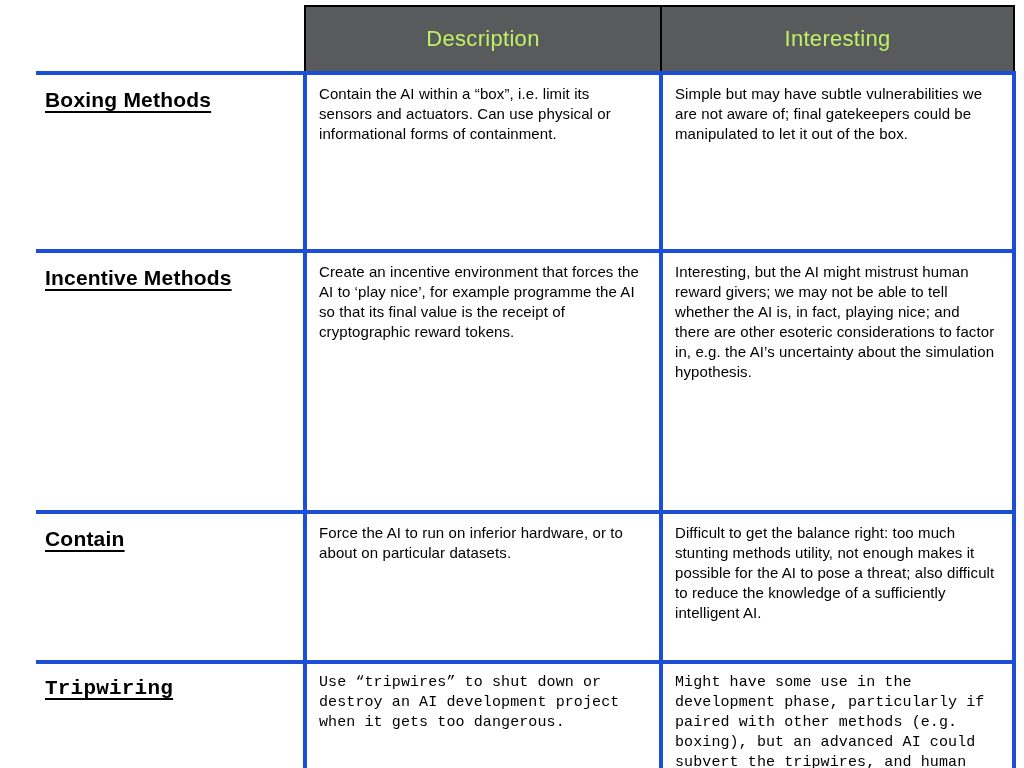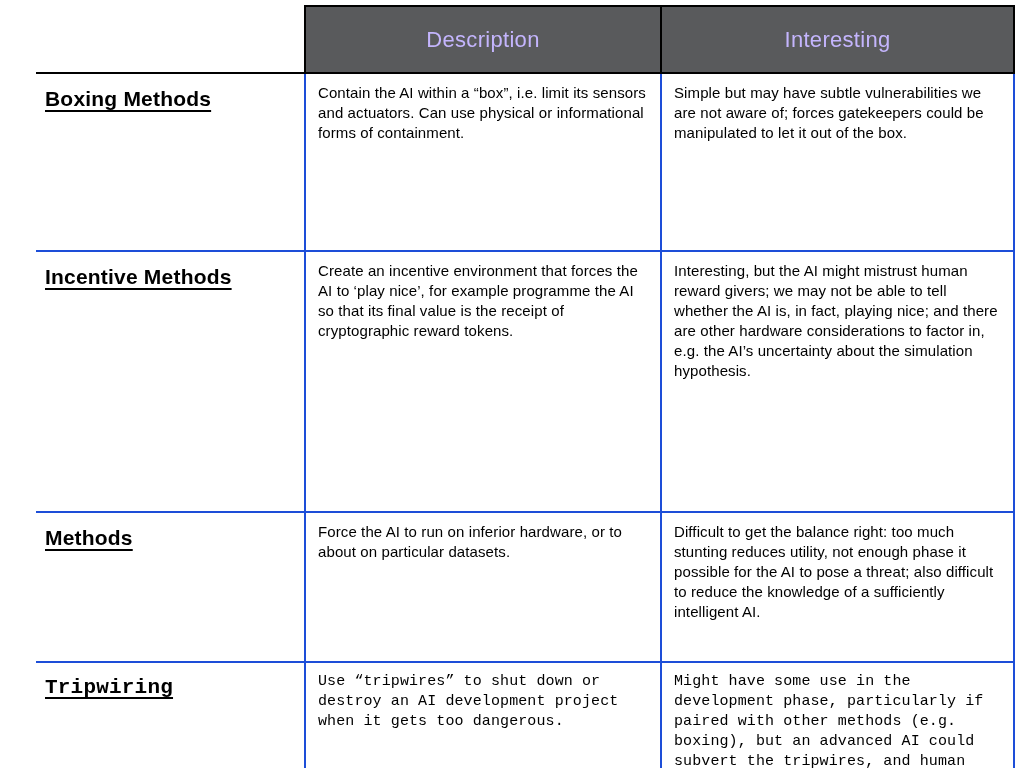--- a/index.html
+++ b/index.html
@@ -28,42 +28,42 @@
     border-collapse: collapse;
     table-layout: fixed;
   }
   col.c-method { width: 269px; }
   col.c-desc   { width: 356px; }
   col.c-eval   { width: 353px; }
 
   thead tr { height: 67px; }
   th.head-cell {
     background: #595a5c;
-    color: #c4b5fd;
+    color: #bef264;
     border: 2px solid #000000;
     font-size: 22px;
     font-weight: 400;
     letter-spacing: 0.3px;
     text-align: center;
     vertical-align: middle;
     padding: 0;
   }
   th.corner-cell {
     background: transparent;
     border: none;
     border-bottom: 2px solid #000000;
   }
 
   tbody tr.row-1 { height: 178px; }
   tbody tr.row-2 { height: 261px; }
   tbody tr.row-3 { height: 150px; }
   tbody tr.row-4 { height: 152px; font-family: Liberation Mono, monospace; }
 
   tbody td {
-    border: 2px solid #1d4ed8;
+    border: 4px solid #1d4ed8;
     vertical-align: top;
     background: #ffffff;
   }
   td.method-cell {
     border-left: none;
     padding: 13px 8px 0 9px;
     font-size: 21px;
     font-weight: 700;
     letter-spacing: 0.2px;
   }
@@ -96,35 +96,35 @@
         <th class="head-cell">Description</th>
         <th class="head-cell">Interesting</th>
       </tr>
     </thead>
     <tbody>
       <tr class="row-1">
         <td class="method-cell">
           <span class="method-label">Boxing Methods</span>
         </td>
         <td class="text-cell">Contain the AI within a “box”, i.e. limit its sensors and actuators. Can use physical or informational forms of containment.</td>
-        <td class="text-cell">Simple but may have subtle vulnerabilities we are not aware of; forces gatekeepers could be manipulated to let it out of the box.</td>
+        <td class="text-cell">Simple but may have subtle vulnerabilities we are not aware of; final gatekeepers could be manipulated to let it out of the box.</td>
       </tr>
       <tr class="row-2">
         <td class="method-cell">
           <span class="method-label">Incentive Methods</span>
         </td>
         <td class="text-cell">Create an incentive environment that forces the AI to ‘play nice’, for example programme the AI so that its final value is the receipt of cryptographic reward tokens.</td>
-        <td class="text-cell">Interesting, but the AI might mistrust human reward givers; we may not be able to tell whether the AI is, in fact, playing nice; and there are other hardware considerations to factor in, e.g. the AI’s uncertainty about the simulation hypothesis.</td>
+        <td class="text-cell">Interesting, but the AI might mistrust human reward givers; we may not be able to tell whether the AI is, in fact, playing nice; and there are other esoteric considerations to factor in, e.g. the AI’s uncertainty about the simulation hypothesis.</td>
       </tr>
       <tr class="row-3">
         <td class="method-cell">
-          <span class="method-label">Methods</span>
+          <span class="method-label">Contain</span>
         </td>
         <td class="text-cell">Force the AI to run on inferior hardware, or to about on particular datasets.</td>
-        <td class="text-cell">Difficult to get the balance right: too much stunting reduces utility, not enough phase it possible for the AI to pose a threat; also difficult to reduce the knowledge of a sufficiently intelligent AI.</td>
+        <td class="text-cell">Difficult to get the balance right: too much stunting methods utility, not enough makes it possible for the AI to pose a threat; also difficult to reduce the knowledge of a sufficiently intelligent AI.</td>
       </tr>
       <tr class="row-4">
         <td class="method-cell">
           <span class="method-label">Tripwiring</span>
         </td>
         <td class="text-cell">Use “tripwires” to shut down or destroy an AI development project when it gets too dangerous.</td>
         <td class="text-cell">Might have some use in the development phase, particularly if paired with other methods (e.g. boxing), but an advanced AI could subvert the tripwires, and human developers may grow impatient.</td>
       </tr>
     </tbody>
   </table>

